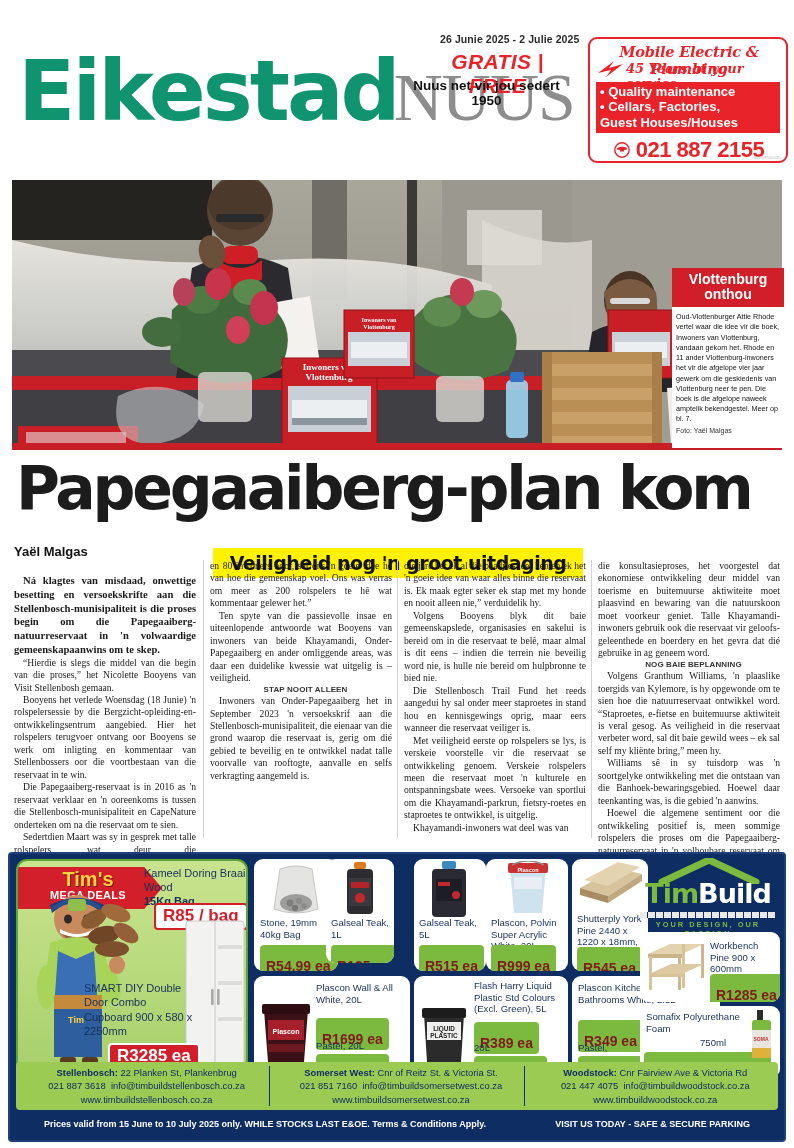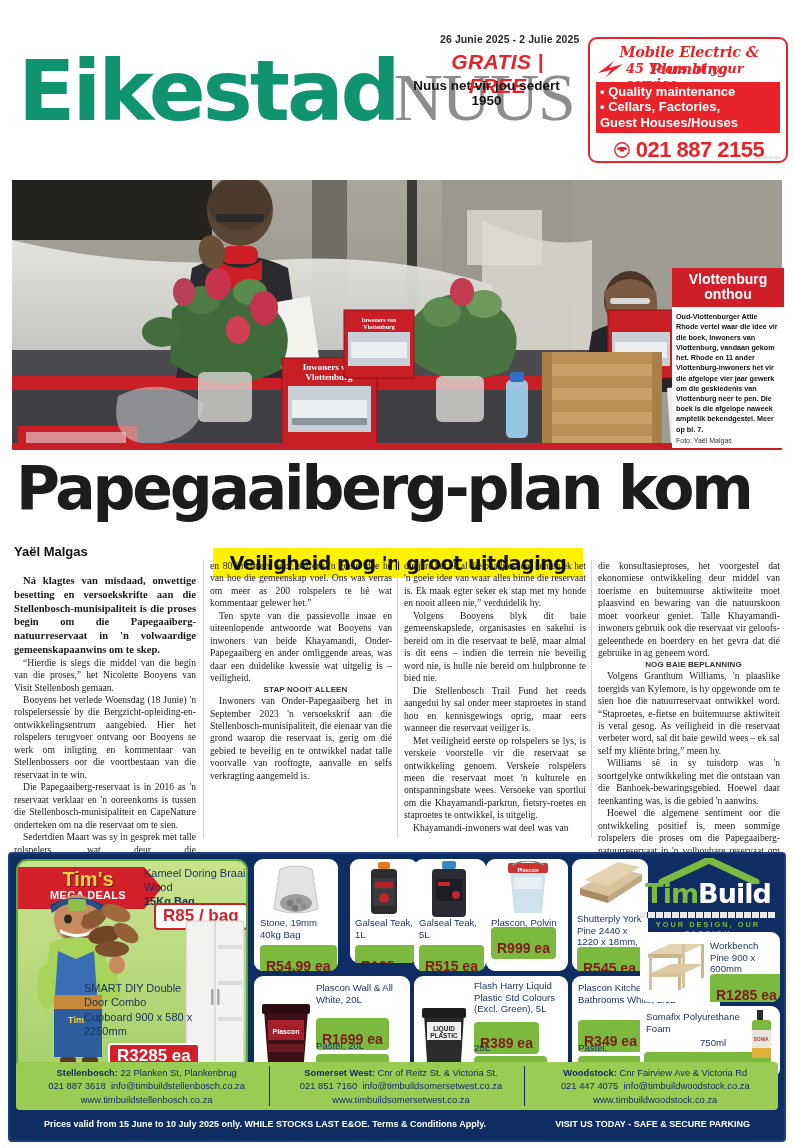--- a/index.html
+++ b/index.html
@@ -99,21 +99,21 @@
     position: absolute; left: 672px; top: 268px;
     width: 112px; height: 180px;
     background: #fff; padding: 0;
   }
   .callout-head {
     background: #d01f28; color: #fff;
     font-weight: 700; font-size: 14px; line-height: 1.08;
     text-align: center; padding: 4px 3px 5px 3px;
   }
   .callout-body {
-    font-size: 7.2px; font-weight: 700; line-height: 1.42;
+    font-size: 7.2px; font-weight: 400; line-height: 1.42;
     color: #111; padding: 5px 4px 0 4px; text-align: left;
   }
   .callout-credit { font-size: 7px; font-weight: 400; color:#333; padding: 2px 4px 0 4px; }
 
   
   .headline {
     position: absolute; left: 16px; top: 460px; width: 765px;
     font-family: "DejaVu Sans", sans-serif;
     font-weight: 700; font-size: 60px; line-height: .96;
     letter-spacing: -3.2px; color: #1c1c1c;
@@ -534,21 +534,21 @@
         <ellipse cx="30" cy="40" rx="16" ry="9" fill="#9d9d9b"></ellipse>
         <circle cx="24" cy="40" r="3.4" fill="#7e7e7c"></circle>
           <circle cx="33" cy="38" r="3.2" fill="#8c8c8a"></circle>
         <circle cx="29" cy="45" r="3" fill="#757573"></circle>
           <circle cx="38" cy="43" r="2.8" fill="#8a8a88"></circle>
       </svg>
       <div class="pname" style="position:absolute;left:6px;top:58px;right:4px">Stone, 19mm 40kg Bag</div>
       <span class="pill" style="position:absolute;left:6px;top:86px">R54.99 ea</span>
     </div>
 
-    <div class="card" style="left:340px;top:5px;width:68px;height:104px">
+    <div class="card" style="left:316px;top:5px;width:68px;height:104px">
       <svg style="position:absolute;left:16px;top:3px" width="36" height="54" viewBox="0 0 36 54">
         <rect x="12" y="0" width="12" height="7" rx="2" fill="#e07a20"></rect>
         <rect x="5" y="7" width="26" height="45" rx="4" fill="#2d2d30"></rect>
         <rect x="7" y="16" width="22" height="28" fill="#3a3a3e"></rect>
         <rect x="9" y="20" width="18" height="6" fill="#b0242a"></rect>
         <circle cx="18" cy="36" r="5" fill="#c0282e"></circle>
       </svg>
       <div class="pname" style="position:absolute;left:5px;top:58px;right:4px">Galseal Teak, 1L</div>
       <span class="pill" style="position:absolute;left:5px;top:86px">R135 ea</span>
     </div>
@@ -567,21 +567,21 @@
 
     <div class="card" style="left:476px;top:5px;width:82px;height:112px">
       <svg style="position:absolute;left:18px;top:2px" width="48" height="54" viewBox="0 0 48 54">
         <path d="M6 8 h36 l-4 44 h-28 z" fill="#cfe3ef"></path>
         <rect x="4" y="2" width="40" height="10" rx="2" fill="#c8322f"></rect>
         <rect x="10" y="16" width="28" height="12" fill="#e8eef3"></rect>
         <path d="M8 4 q16-8 32 0" fill="none" stroke="#8d8d8d" stroke-width="1.6"></path>
         <text x="24" y="11" font-size="5.5" fill="#fff" text-anchor="middle" font-family="Liberation Sans, sans-serif" font-weight="bold">Plascon</text>
       </svg>
       <div class="pname" style="position:absolute;left:5px;top:58px;right:3px">Plascon, Polvin Super Acrylic White, 20L</div>
-      <span class="pill" style="position:absolute;left:5px;top:68px">R999 ea</span>
+      <span class="pill" style="position:absolute;left:5px;top:86px">R999 ea</span>
     </div>
 
     <div class="card" style="left:562px;top:5px;width:76px;height:112px">
       <svg style="position:absolute;left:4px;top:3px" width="68" height="48" viewBox="0 0 68 48">
         <path d="M4 26 l36-20 l26 6 l-34 22 z" fill="#d8c49c"></path>
         <path d="M4 26 l28 8 l0 7 l-28 -8 z" fill="#a98c63"></path>
         <path d="M32 34 l34-22 l0 7 l-34 22 z" fill="#c0a87f"></path>
         <path d="M8 18 l34-18 l22 5 l-32 19 z" fill="#e4d3b0"></path>
       </svg>
       <div class="pname" style="position:absolute;left:5px;top:54px;right:3px">Shutterply York Pine 2440 x 1220 x 18mm, C/C</div>

